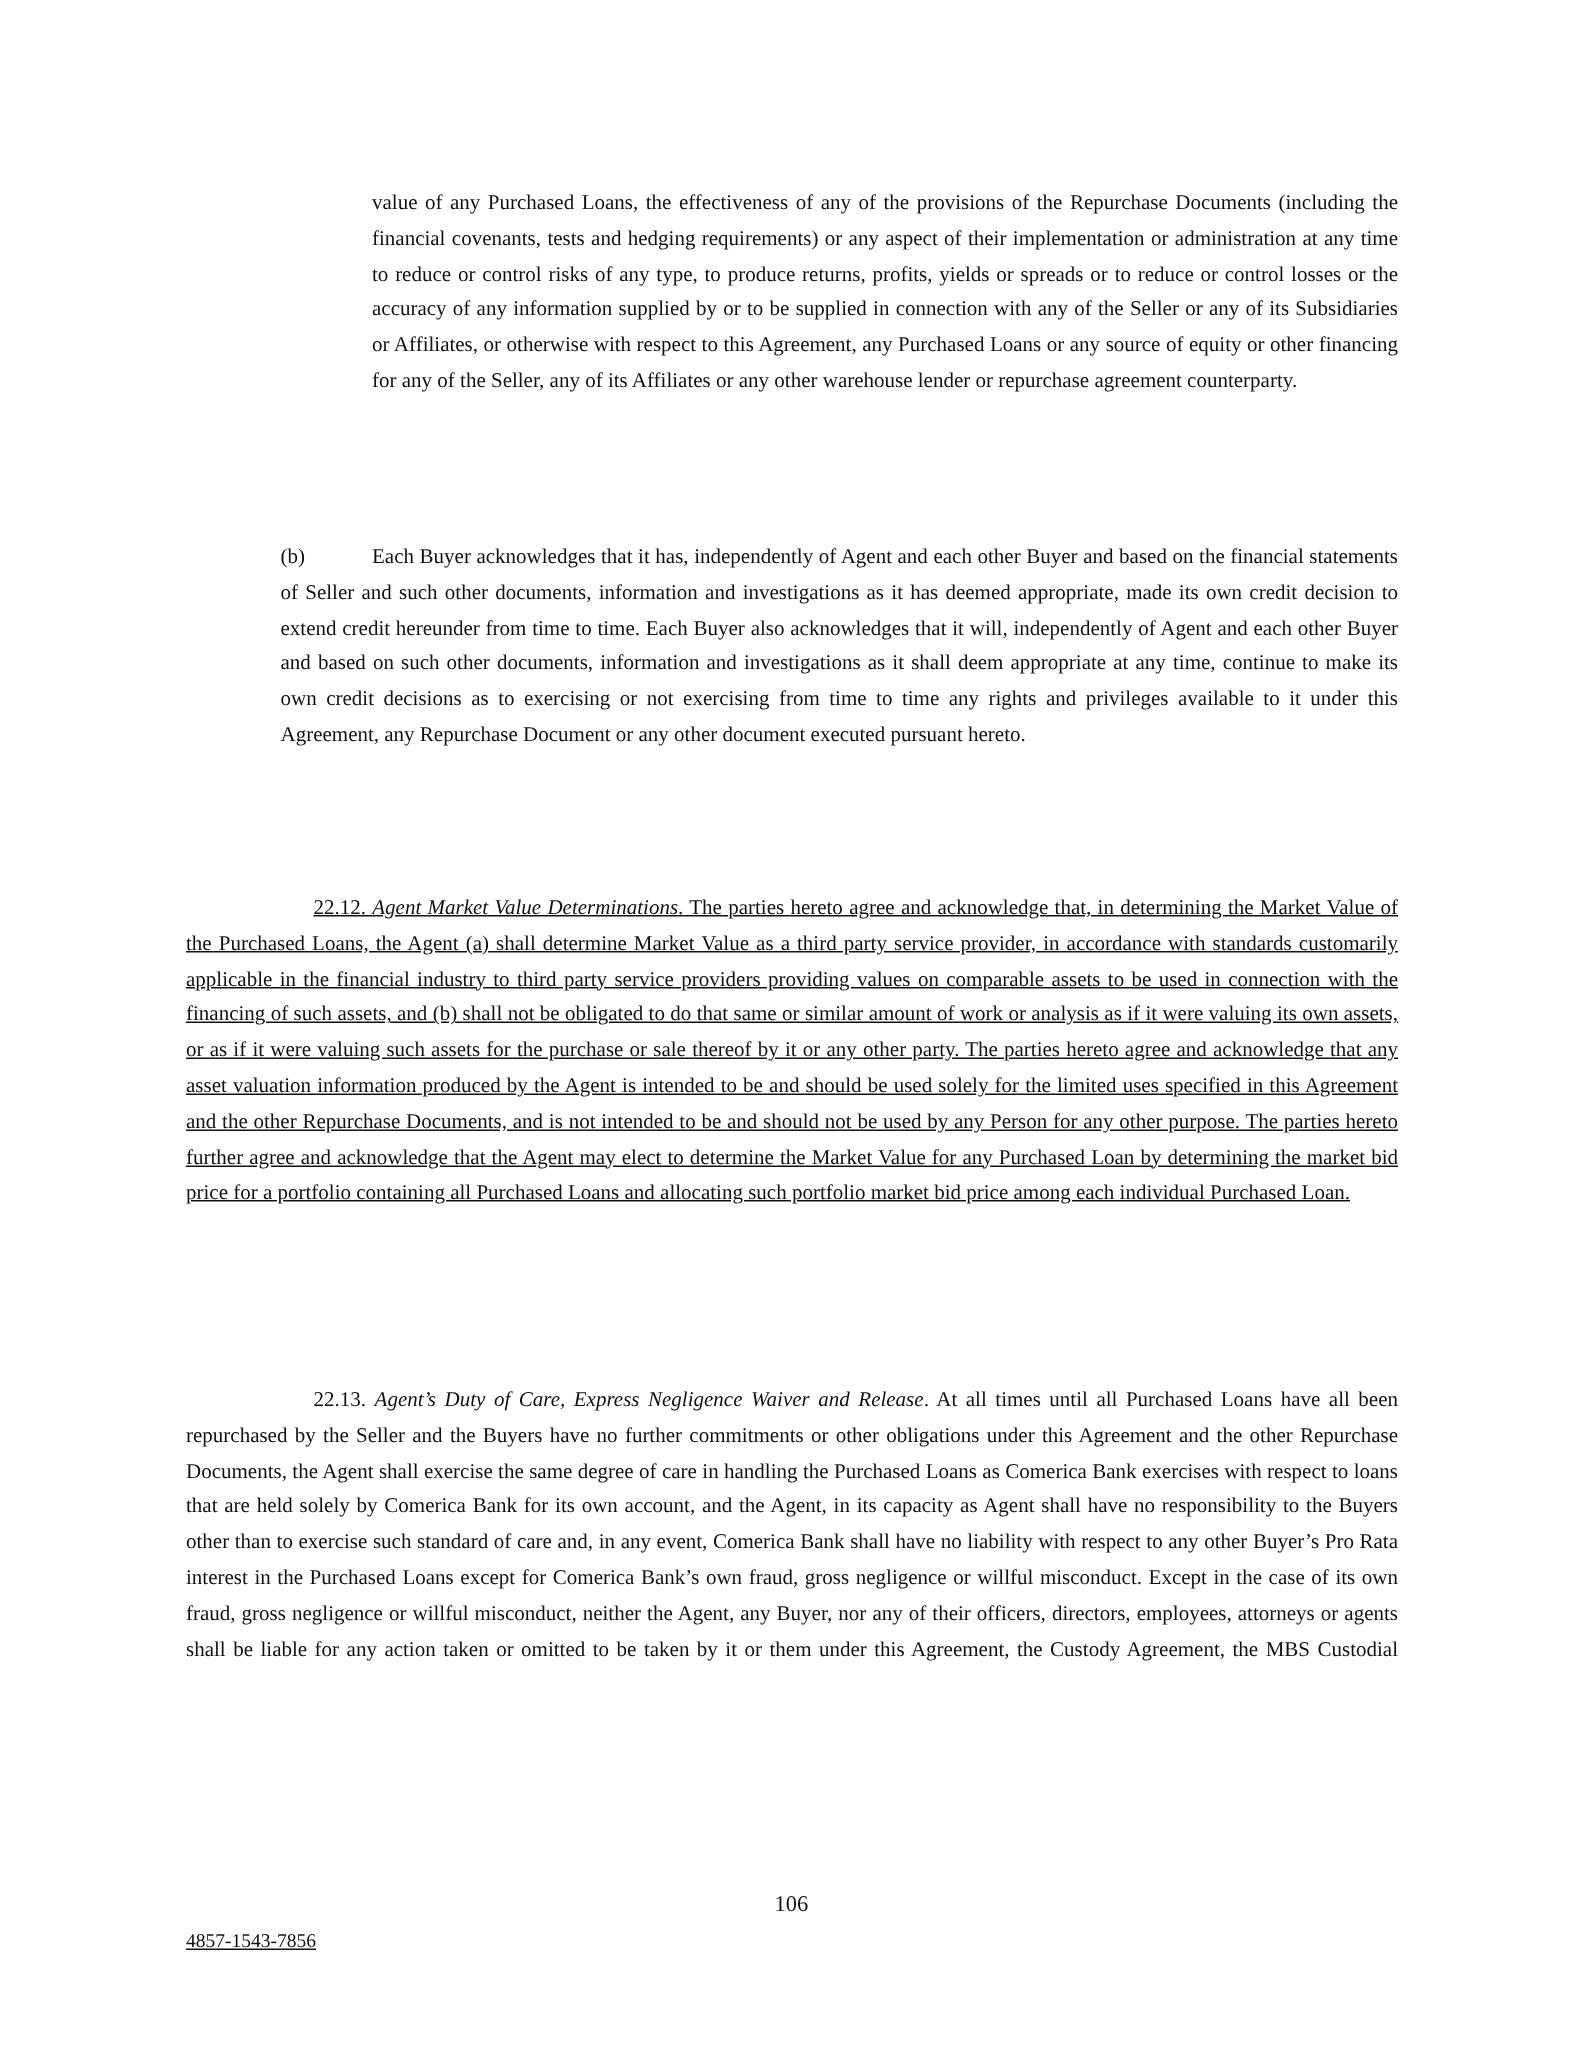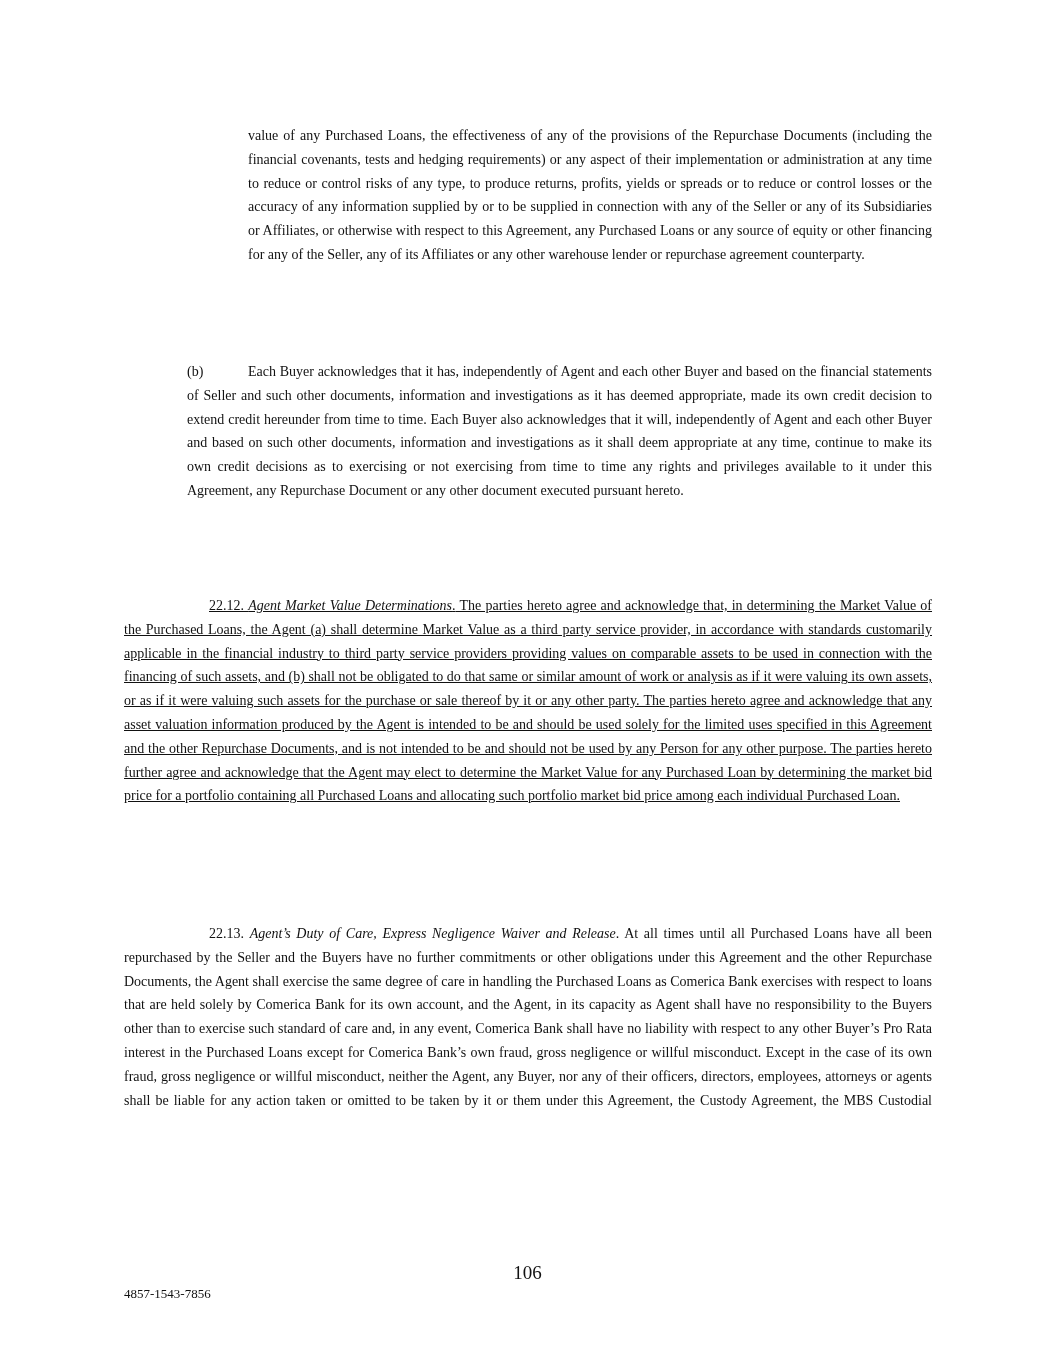--- a/index.html
+++ b/index.html
@@ -17,24 +17,24 @@
     .para-b { position: absolute; left: 187px; width: 745px; top: 360px; }
     .para-b .label { display: inline-block; width: 61px; }
     .sec-1212 { position: absolute; left: 124px; width: 808px; top: 594px; text-decoration: underline; }
     .sec-1213 { position: absolute; left: 124px; width: 808px; top: 922px; }
     .indent { display: inline-block; width: 85px; }
     .sec-num { }
     .sec-title { font-style: italic; }
     .last-line-justified { text-align-last: justify; }
     .page-number {
       position: absolute; top: 1262px; left: 0; width: 1055px;
-      text-align: center; font-size: 19px;
+      text-align: center; font-size: 15px;
     }
     .doc-id {
-      position: absolute; top: 1286px; left: 124px; font-size: 13px;
+      position: absolute; top: 1286px; left: 124px; font-size: 13px; text-decoration: underline;
     }
   </style>
 </head>
 <body>
 
 <div class="page">
 
   <p class="sub-item">value of any Purchased Loans, the effectiveness of any of the provisions of the Repurchase Documents (including the financial covenants, tests and hedging requirements) or any aspect of their implementation or administration at any time to reduce or control risks of any type, to produce returns, profits, yields or spreads or to reduce or control losses or the accuracy of any information supplied by or to be supplied in connection with any of the Seller or any of its Subsidiaries or Affiliates, or otherwise with respect to this Agreement, any Purchased Loans or any source of equity or other financing for any of the Seller, any of its Affiliates or any other warehouse lender or repurchase agreement counterparty.</p>
 
   <p class="para-b"><span class="label">(b)</span><span>Each Buyer acknowledges that it has, independently of Agent and each other Buyer and based on the financial statements of Seller and such other documents, information and investigations as it has deemed appropriate, made its own credit decision to extend credit hereunder from time to time. Each Buyer also acknowledges that it will, independently of Agent and each other Buyer and based on such other documents, information and investigations as it shall deem appropriate at any time, continue to make its own credit decisions as to exercising or not exercising from time to time any rights and privileges available to it under this Agreement, any Repurchase Document or any other document executed pursuant hereto.</span></p>

